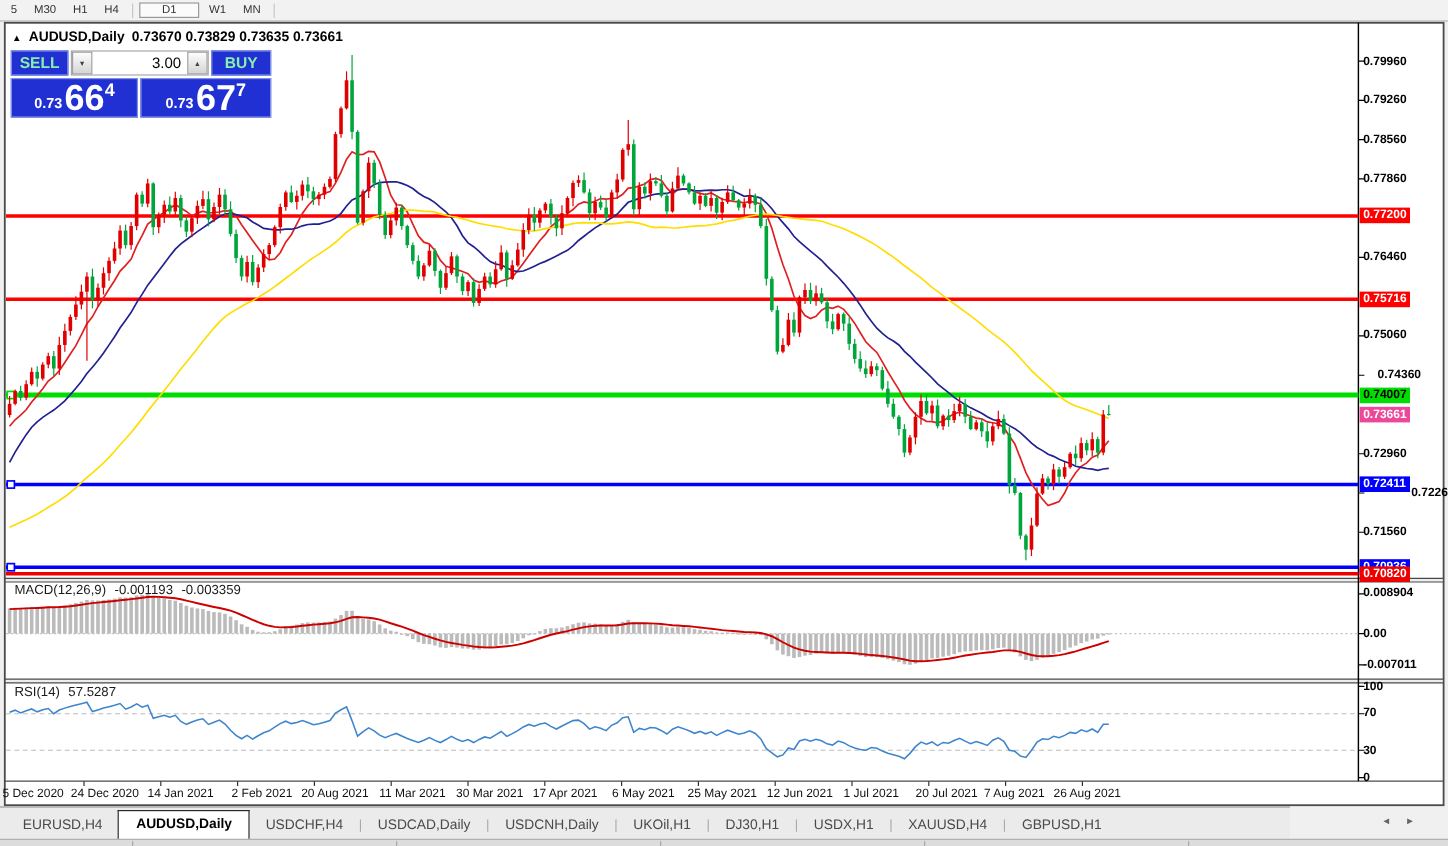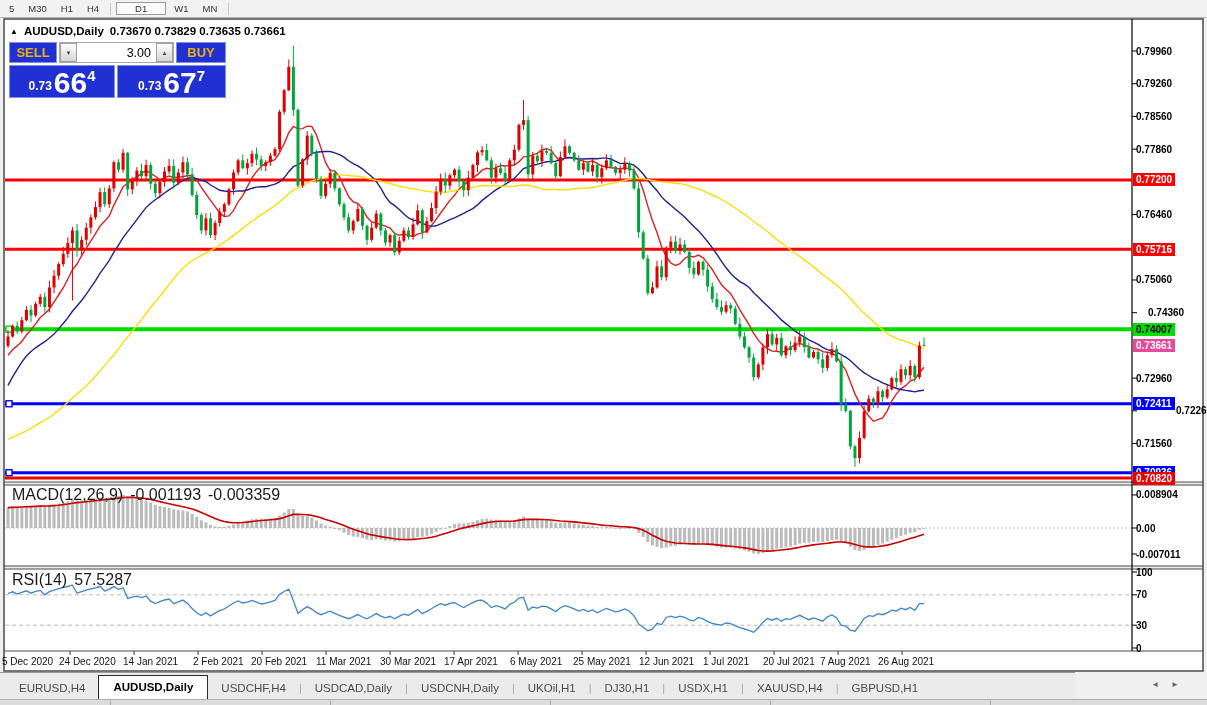--- a/index.html
+++ b/index.html
@@ -7,38 +7,38 @@
   #toolbar{position:absolute;left:0;top:0;width:1207px;height:17px;background:#f2f2f2;
     border-bottom:1px solid #b5b5b5;display:flex;align-items:center;font-size:9.5px;color:#333;}
   .tf-item{padding:1px 6px;margin:0 1px;cursor:default;}
   .tf-item.active{background:#fbfbfb;border:1px solid #9a9a9a;padding:0 18px;}
   .tf-sep{width:1px;height:12px;background:#c8c8c8;margin:0 4px;}
   #gfx{position:absolute;left:0;top:0;z-index:1;}
   #title-row{position:absolute;left:10px;top:25px;z-index:3;font-size:11.5px;font-weight:bold;
     color:#000;display:flex;align-items:center;gap:6px;}
   #title-row .tri{font-size:8px;}
   #trade-panel{position:absolute;left:9px;top:42px;width:217px;height:56px;z-index:3;}
-  .tp-btn{position:absolute;background:#2130d2;border:1px solid #7f8fe8;color:#eab308;
+  .tp-btn{position:absolute;background:#2130d2;border:1px solid #7f8fe8;color:#86efac;
     font-size:13px;font-weight:bold;display:flex;align-items:center;justify-content:center;box-sizing:border-box;}
   #sell-btn{left:0;top:0;width:48px;height:21px;}
   #buy-btn{left:167px;top:0;width:50px;height:21px;}
   #vol-spinner{position:absolute;left:50px;top:0;width:115px;height:21px;background:#fff;
     border:1px solid #a8a8a8;box-sizing:border-box;display:flex;}
   .spin-btn{width:17px;height:100%;background:linear-gradient(#fdfdfd,#d5d5d5);
     border:1px solid #a0a0a0;box-sizing:border-box;font-size:7px;color:#444;
     display:flex;align-items:center;justify-content:center;}
   #vol-field{flex:1;font-size:12.5px;color:#000;text-align:right;padding:3px 5px 0 0;box-sizing:border-box;}
   .quote-box{position:absolute;top:23px;height:33px;background:#2130d2;border:1px solid #7f8fe8;
     box-sizing:border-box;color:#fff;display:flex;align-items:flex-end;justify-content:center;padding-bottom:1px;}
   #sell-quote{left:0;width:106px;}
   #buy-quote{left:108px;width:109px;}
   .q-small{font-size:12px;font-weight:bold;margin:0 2px 3px 0;}
   .q-big{font-size:30px;font-weight:bold;line-height:26px;}
   .q-sup{font-size:15px;font-weight:bold;align-self:flex-start;margin-top:1px;}
-  .pane-label{position:absolute;z-index:2;font-size:16px;color:#1a1a1a;display:flex;gap:7px;}
+  .pane-label{position:absolute;z-index:2;font-size:11px;color:#1a1a1a;display:flex;gap:7px;}
   #y-labels .ylab{position:absolute;left:1136px;font-size:10px;font-weight:600;color:#000;
     white-space:nowrap;z-index:2;line-height:13px;height:13px;}
   #y-labels .ybox{padding:0 3px;margin-left:-3px;}
   #x-labels .xlab{position:absolute;top:656px;font-size:10px;color:#111;white-space:nowrap;z-index:2;}
   #tabbar{position:absolute;left:0;top:672px;width:1075px;height:27px;background:#ebebeb;
     border-top:1px solid #9a9a9a;display:flex;align-items:flex-end;z-index:2;}
   .tab{font-size:11.5px;color:#4a4a4a;padding:5px 13px 6px 13px;white-space:nowrap;}
   .tab.active{background:#fff;border:1px solid #2b2b2b;border-bottom:none;color:#000;
     font-weight:bold;padding:5px 14px 7px 14px;}
   .tab-sep{color:#aaa;font-size:11px;padding-bottom:6px;}
@@ -787,21 +787,21 @@
     <div class="ylab" style="top: 565.5px;">100</div>
     <div class="ylab" style="top: 588.3px;">70</div>
     <div class="ylab" style="top: 618.7px;">30</div>
     <div class="ylab" style="top: 641.5px;">0</div>
   </div>
 <div id="x-labels">
     <div class="xlab" style="left: 2px;">5 Dec 2020</div>
     <div class="xlab" style="left: 59px;">24 Dec 2020</div>
     <div class="xlab" style="left: 123px;">14 Jan 2021</div>
     <div class="xlab" style="left: 193px;">2 Feb 2021</div>
-    <div class="xlab" style="left: 251px;">20 Feb 2021</div>
+    <div class="xlab" style="left: 251px;">20 Aug 2021</div>
     <div class="xlab" style="left: 316px;">11 Mar 2021</div>
     <div class="xlab" style="left: 380px;">30 Mar 2021</div>
     <div class="xlab" style="left: 444px;">17 Apr 2021</div>
     <div class="xlab" style="left: 510px;">6 May 2021</div>
     <div class="xlab" style="left: 573px;">25 May 2021</div>
     <div class="xlab" style="left: 639px;">12 Jun 2021</div>
     <div class="xlab" style="left: 703px;">1 Jul 2021</div>
     <div class="xlab" style="left: 763px;">20 Jul 2021</div>
     <div class="xlab" style="left: 820px;">7 Aug 2021</div>
     <div class="xlab" style="left: 878px; text-align: right;">26 Aug 2021</div>

